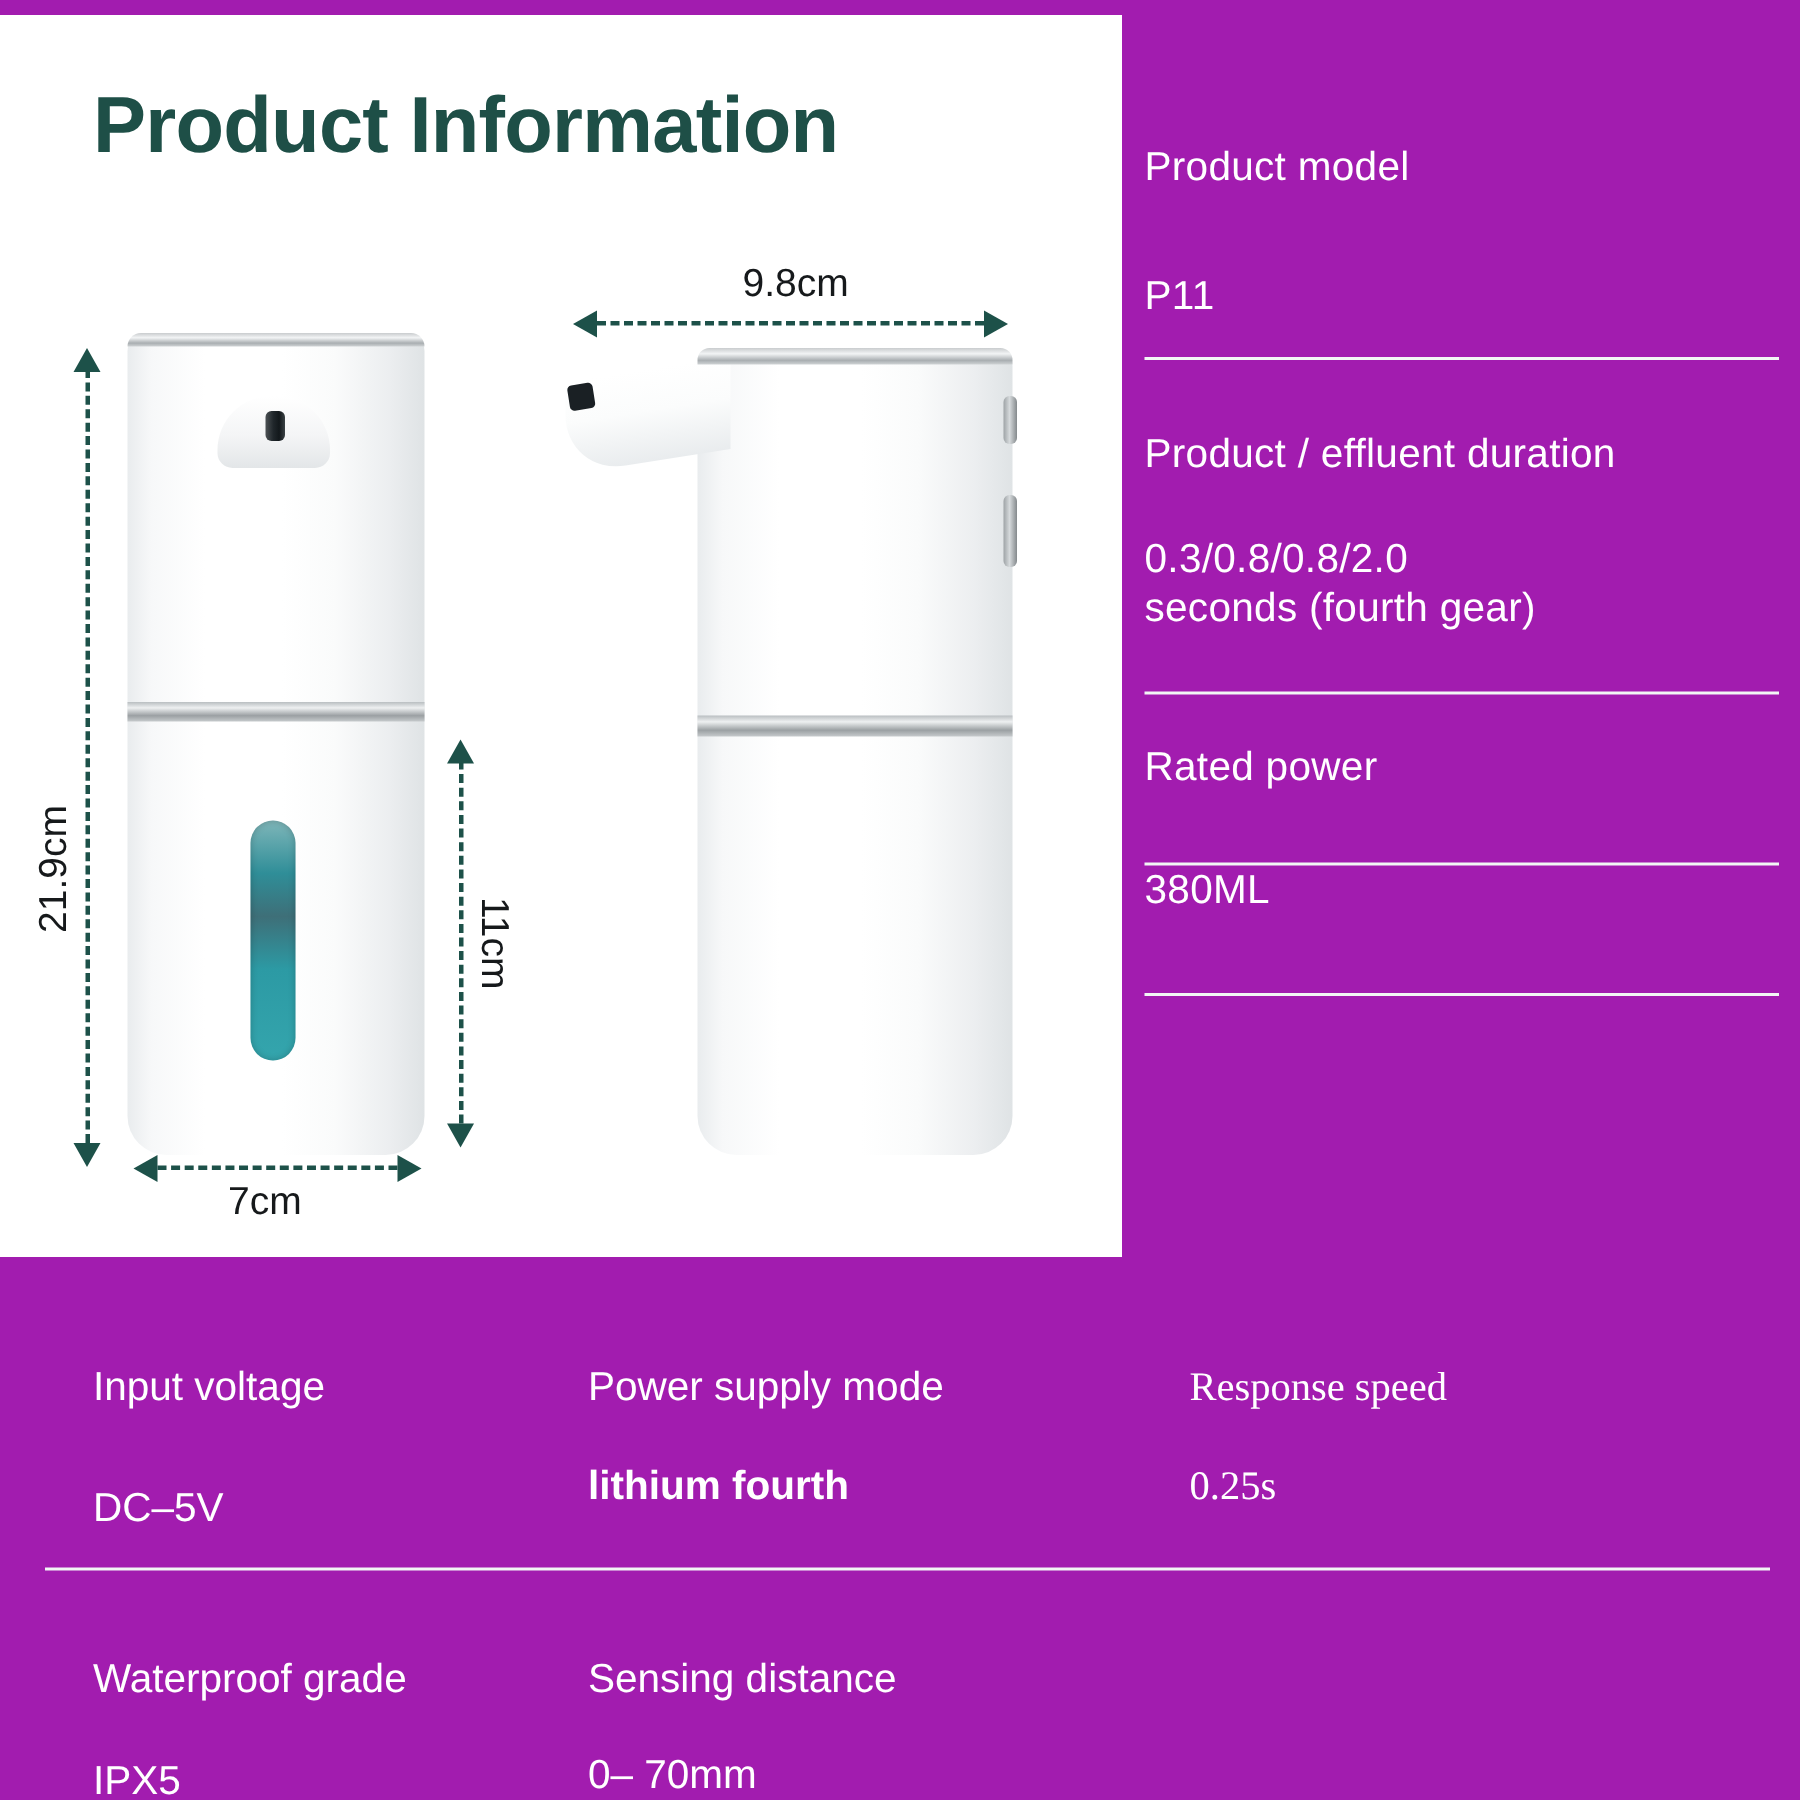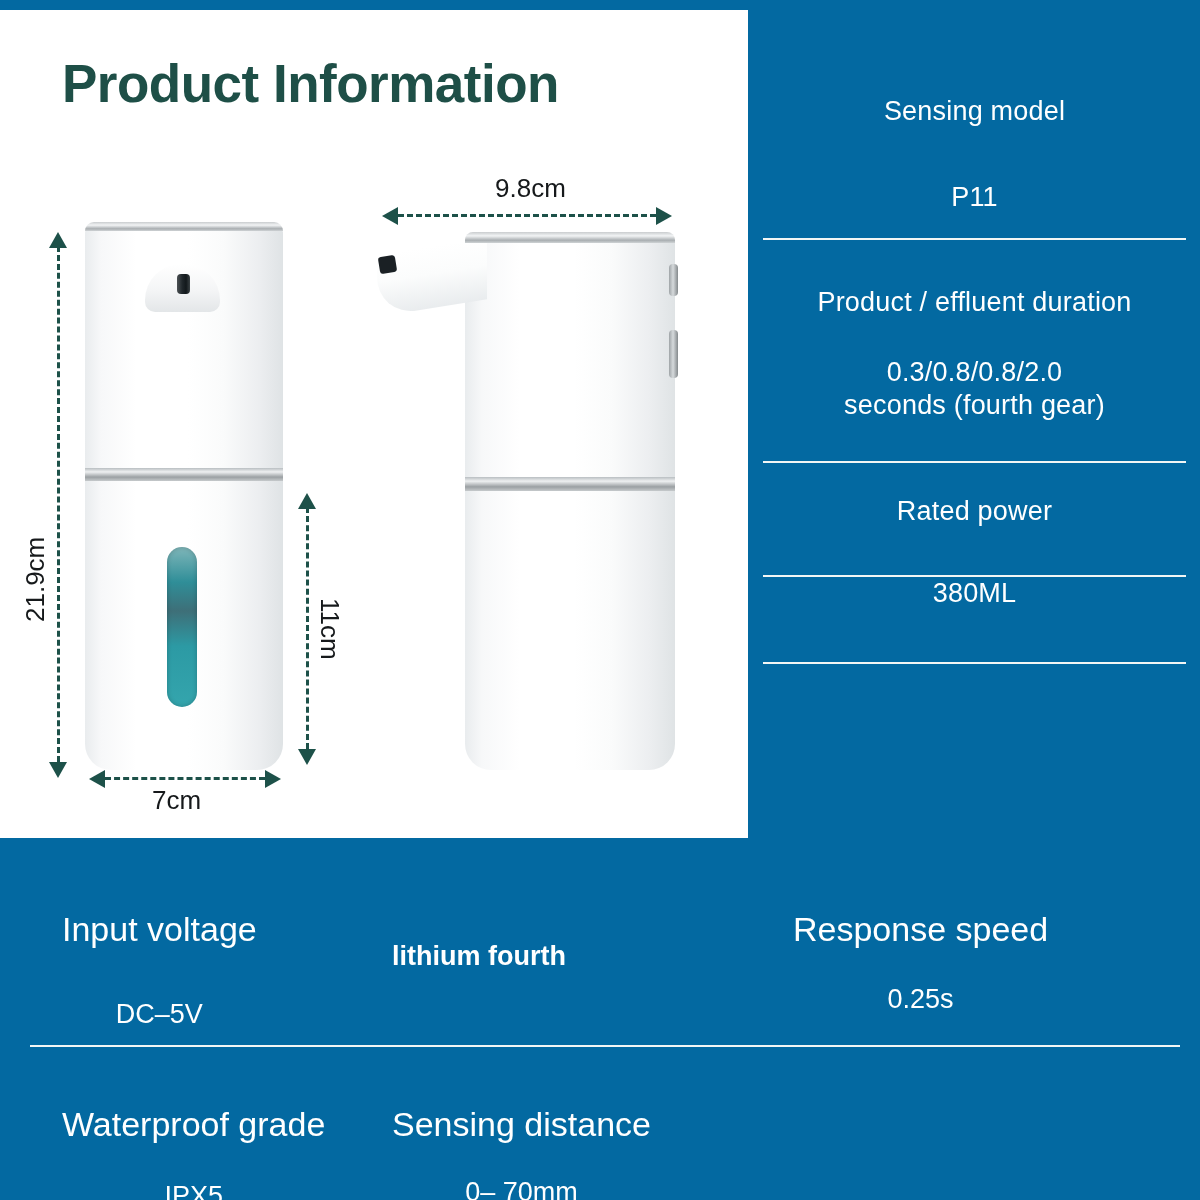--- a/index.html
+++ b/index.html
@@ -3,21 +3,21 @@
 <meta charset="utf-8">
 <style>
   html,body{margin:0;padding:0;}
   body{
     width:1200px;height:1200px;
     background:#4e7e78;
     font-family:"Liberation Sans","DejaVu Sans",sans-serif;
     overflow:hidden;
     position:relative;
   }
-  .page{position:absolute;inset:0;background:#0369a1;text-align:center;}
+  .page{position:absolute;inset:0;background:#a21caf;}
 
   
   .hero-panel{
     position:absolute;left:0;top:10px;width:748px;height:828px;
     background:#ffffff;
   }
   .title{
     position:absolute;left:62px;top:46px;
     font-size:53px;line-height:1.05;
     font-weight:bold;
@@ -120,21 +120,21 @@
     letter-spacing:.2px;
   }
   .rule{
     height:2px;background:#f2f6f5;width:100%;
   }
 
   
   .bottom-zone{position:absolute;left:0;top:838px;width:1200px;height:362px;}
   .brow{position:absolute;left:0;width:1200px;}
   .bcell{position:absolute;}
-  .bcell .lbl{color:#ffffff;font-size:34px;line-height:1.25;white-space:nowrap;}
+  .bcell .lbl{color:#ffffff;font-size:27px;line-height:1.25;white-space:nowrap;}
   .bcell .val{color:#ffffff;font-size:27px;line-height:1.25;white-space:nowrap;}
   .bcell .val.bold{font-weight:bold;}
   .brule{position:absolute;left:30px;width:1150px;height:2px;background:#f2f6f5;}
 </style>
 </head>
 <body>
 
 <div class="page">
 
   <div class="hero-panel">
@@ -178,21 +178,21 @@
       <div class="band thin band-mid"></div>
       <div class="btn-sm" id="btn-a"></div>
       <div class="btn-sm" id="btn-b"></div>
     </div>
 
   </div>
 
   <div class="spec-col">
 
     <div class="spec-block">
-      <div class="spec-label" style="margin-bottom:54px;">Sensing model</div>
+      <div class="spec-label" style="margin-bottom:54px;">Product model</div>
       <div class="spec-value" style="margin-bottom:24px;">P11</div>
     </div>
     <div class="rule"></div>
 
     <div class="spec-block">
       <div class="spec-label" style="margin-top:46px;margin-bottom:38px;">Product / effluent duration</div>
       <div class="spec-value" style="white-space:pre-line;margin-bottom:40px;">0.3/0.8/0.8/2.0
 seconds (fourth gear)</div>
     </div>
     <div class="rule"></div>
@@ -212,24 +212,25 @@
   <div class="bottom-zone">
 
     <div class="brow" style="top:0;">
 
       <div class="bcell" style="left:62px;top:70px;">
         <div class="lbl">Input voltage</div>
         <div class="val" style="margin-top:47px;">DC–5V</div>
       </div>
 
       <div class="bcell" style="left:392px;top:70px;">
+        <div class="lbl">Power supply mode</div>
         <div class="val bold" style="margin-top:32px;">lithium  fourth</div>
       </div>
 
-      <div class="bcell" style="left:793px;top:70px;">
+      <div class="bcell" style="left:793px;top:70px;font-family:Liberation Serif, serif;">
         <div class="lbl">Response speed</div>
         <div class="val" style="margin-top:32px;">0.25s</div>
       </div>
 
     </div>
 
     <div class="brule" style="top:207px;"></div>
 
     <div class="brow" style="top:207px;">
 

